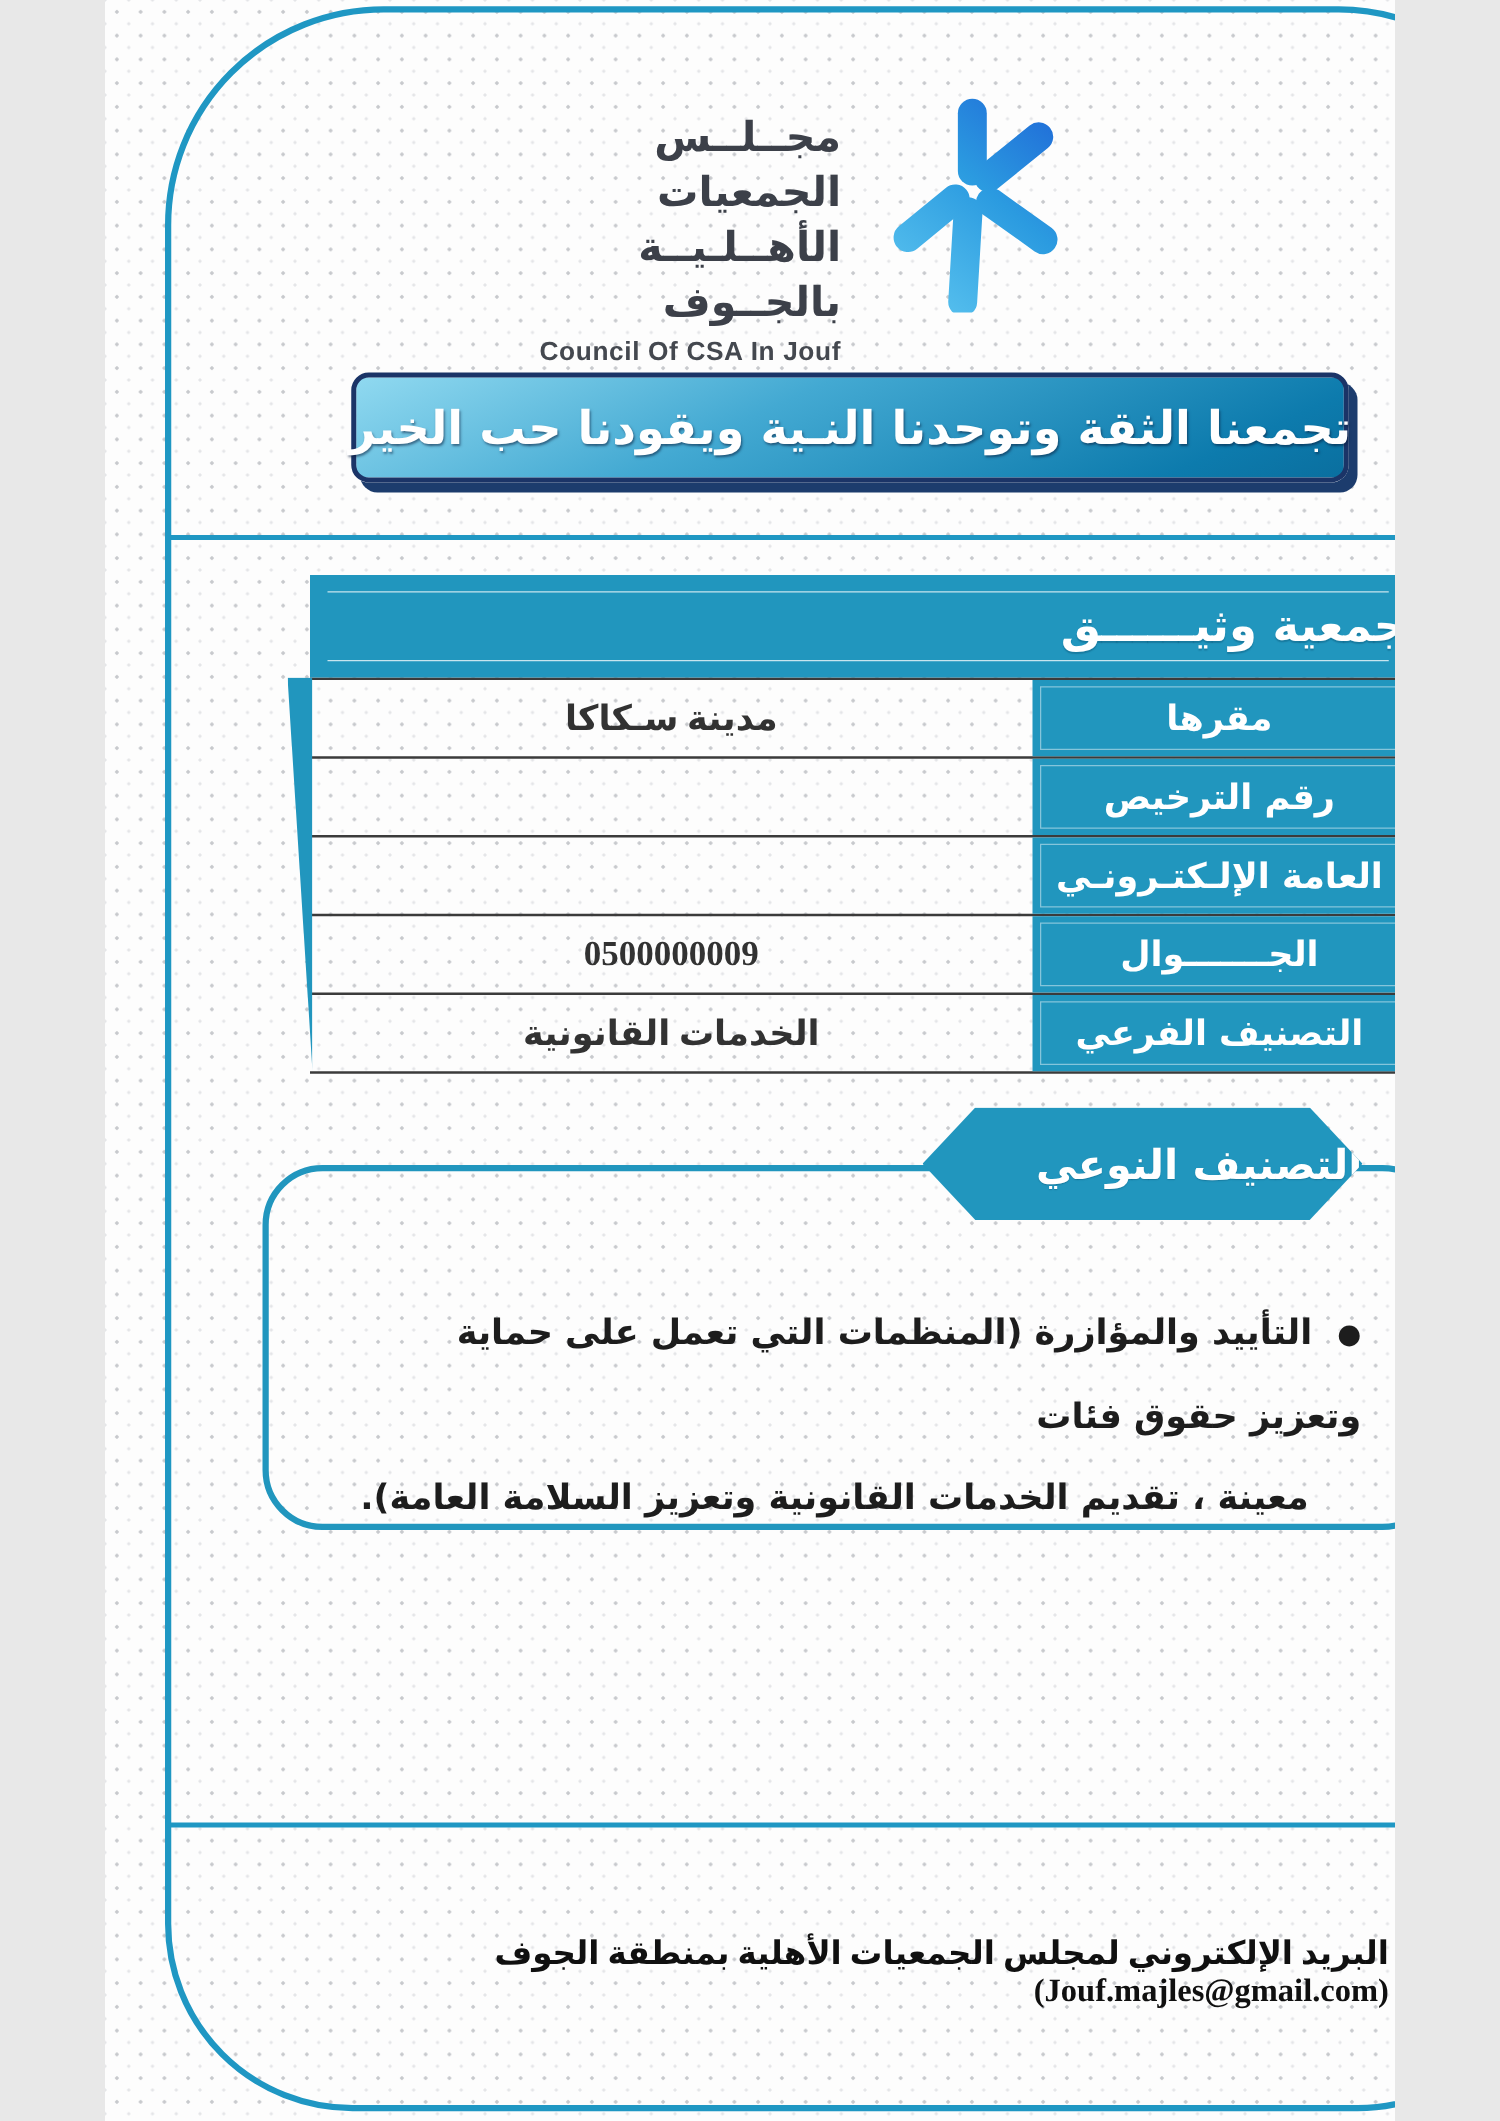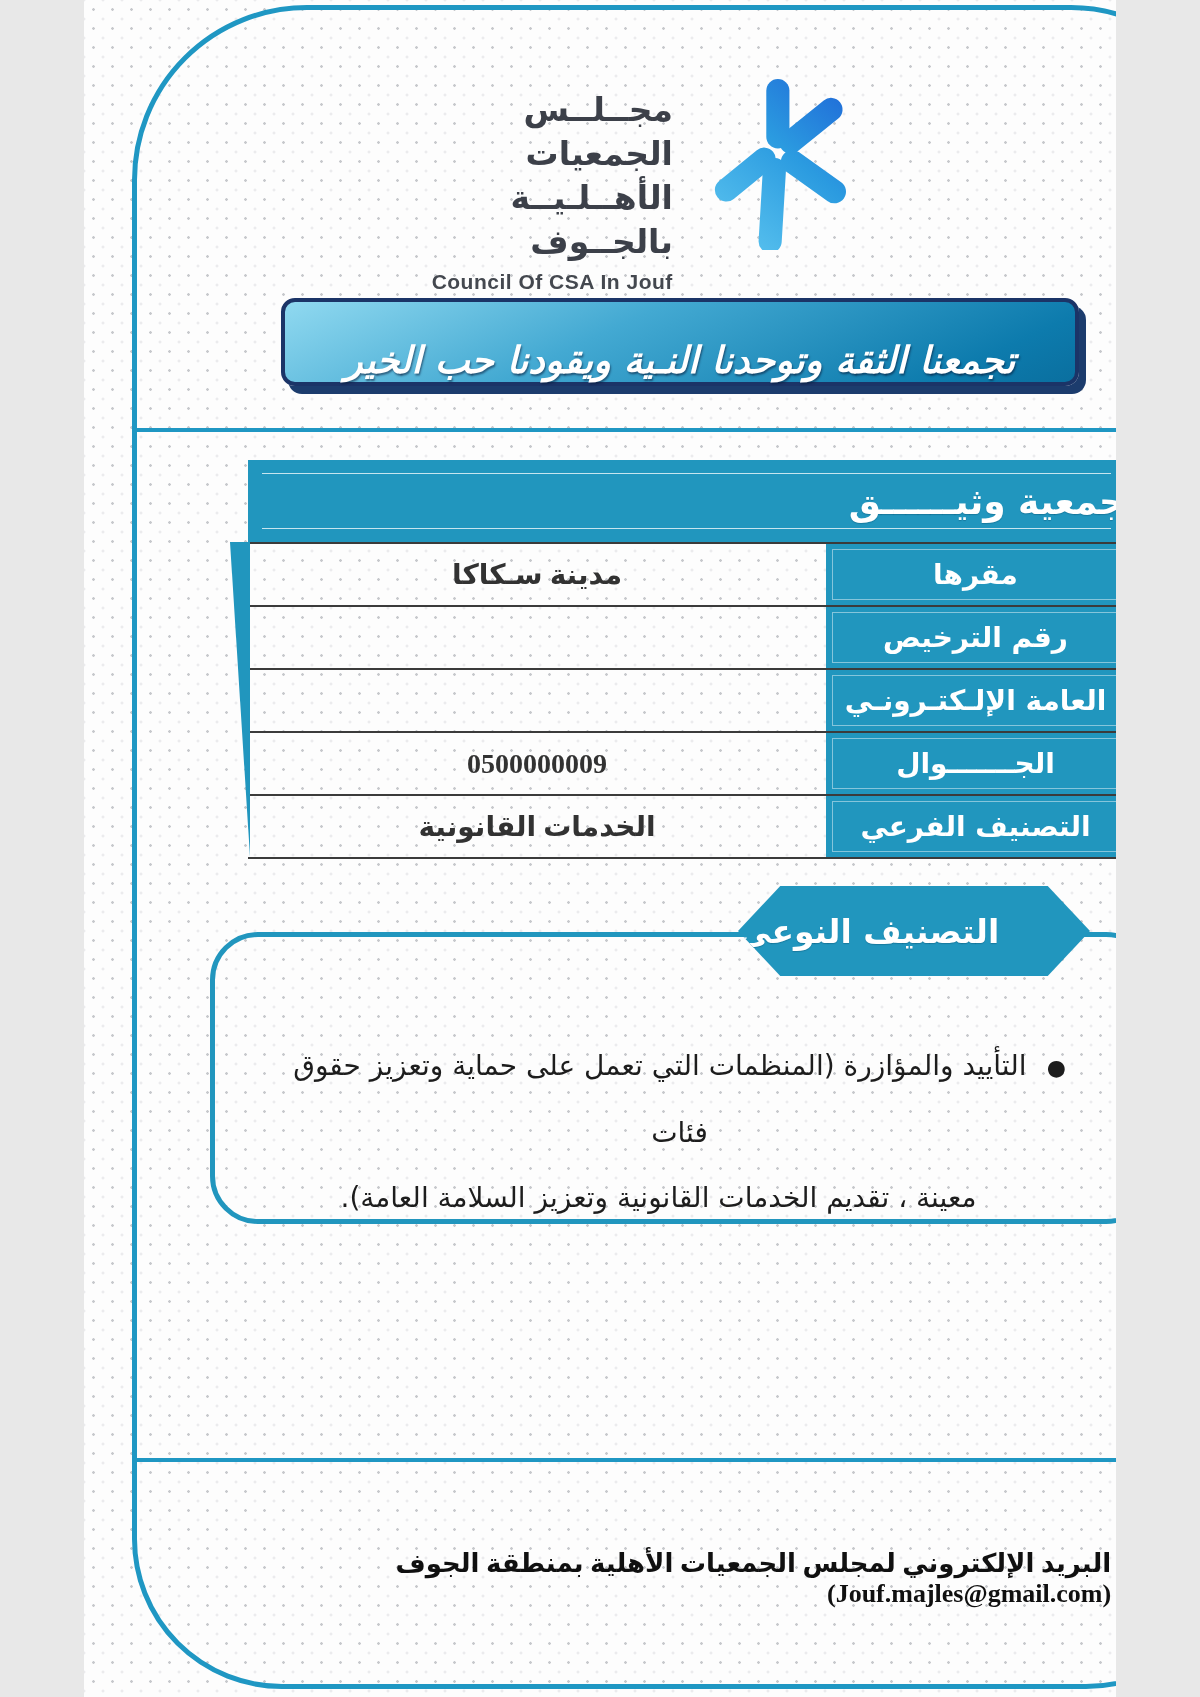--- a/index.html
+++ b/index.html
@@ -31,21 +31,21 @@
   .logo-en { font-size:21px; font-weight:bold; letter-spacing:0.5px; color:#44484f;
              font-family:"Liberation Sans", sans-serif; margin-top:6px; white-space:nowrap; }
   .logo-mark { width:190px; height:180px; margin-left:12px; }
 
   
   .banner {
     position:absolute; left:197px; top:298px; width:798px; height:88px;
     border:4px solid #1b3467; border-radius:14px;
     background:linear-gradient(155deg,#90d9f0 0%, #43a9d2 40%, #0d7bad 85%, #0a6f9f 100%);
     box-shadow:7px 8px 0 #1c3c6d;
-    display:flex; align-items:flex-end; justify-content:center;font-style:italic;
+    display:flex; align-items:center; justify-content:center;
   }
   .banner span {
     color:#ffffff; font-size:37px; font-weight:bold; direction:rtl;
     text-shadow:1px 2px 2px rgba(10,30,60,0.55);
     white-space:nowrap;
   }
 
   
   .assoc-table { position:absolute; left:164px; top:460px; width:877px; }
   .t-header {
@@ -80,31 +80,31 @@
     background:#2196be; clip-path:polygon(0 0, 100% 0, 100% 100%);
   }
 
   
   .class-box {
     position:absolute; left:126px; top:932px; width:944px; height:292px;
     border:5px solid #2196be; border-radius:48px;
   }
   .class-text {
     position:absolute; top:96px; right:60px; left:55px;
-    direction:rtl; text-align:center;
-    color:#1d1d1d; font-size:28px; font-weight:normal; line-height:65px;
+    direction:rtl; text-align:right;
+    color:#1d1d1d; font-size:28px; font-weight:bold; line-height:65px;
   }
   .bullet-marker { display:inline-block; margin-left:20px; font-size:22px; vertical-align:middle; }
   .class-line { display:block; }
   .class-line.second { padding-right:42px; }
   .hexagon {
     position:absolute; left:654px; top:886px; width:352px; height:90px;
     background:#2196be;
     clip-path:polygon(12% 0%, 88% 0%, 100% 50%, 88% 100%, 12% 100%, 0% 50%);
-    display:flex; align-items:center; justify-content:flex-start;
+    display:flex; align-items:center; justify-content:flex-end;
   }
   .hexagon span { color:#fff; font-size:33px; font-weight:bold; direction:rtl;
                   text-shadow:0 1px 1px rgba(0,60,90,0.3); }
 
   
   .footer-note {
     position:absolute; left:150px; top:1552px; width:900px; height:52px;
     display:flex; align-items:center; justify-content:center;
     direction:rtl; color:#101010; font-size:26px; font-weight:bold;
     font-family:"Liberation Serif","DejaVu Sans",serif;

